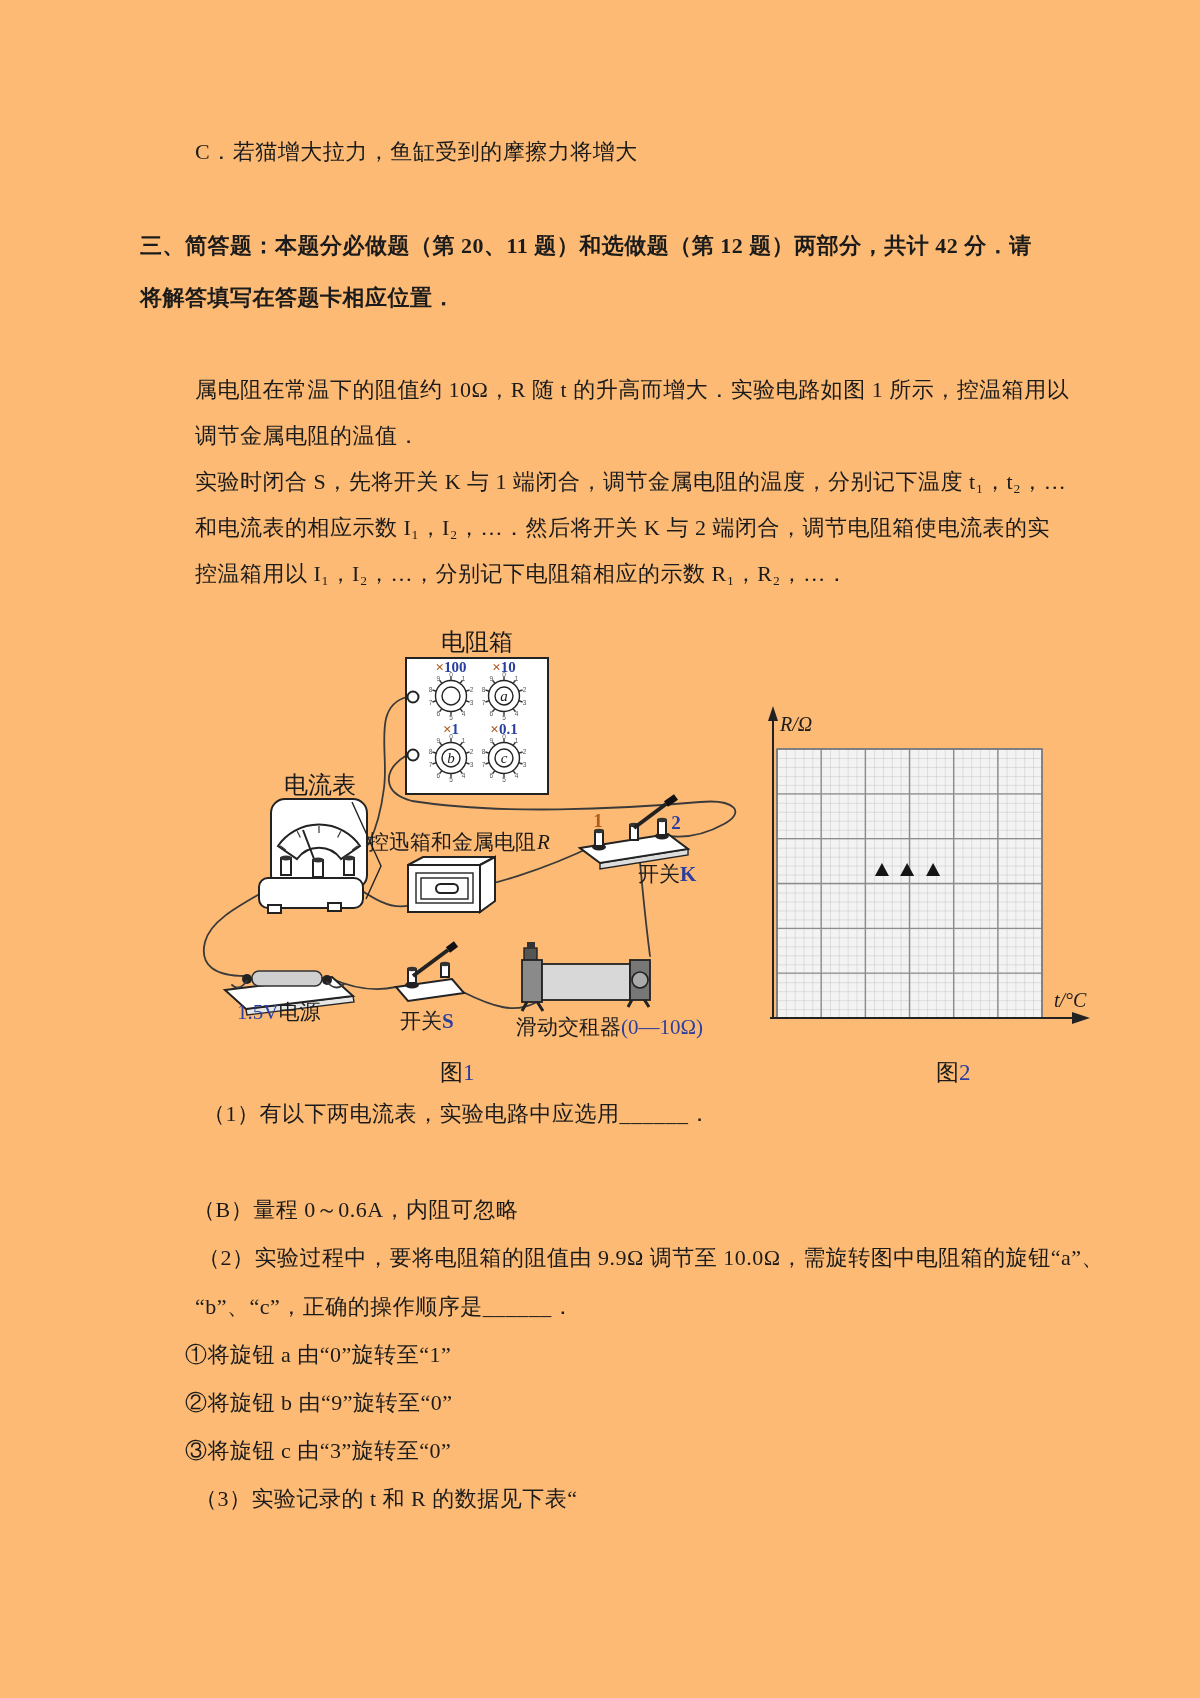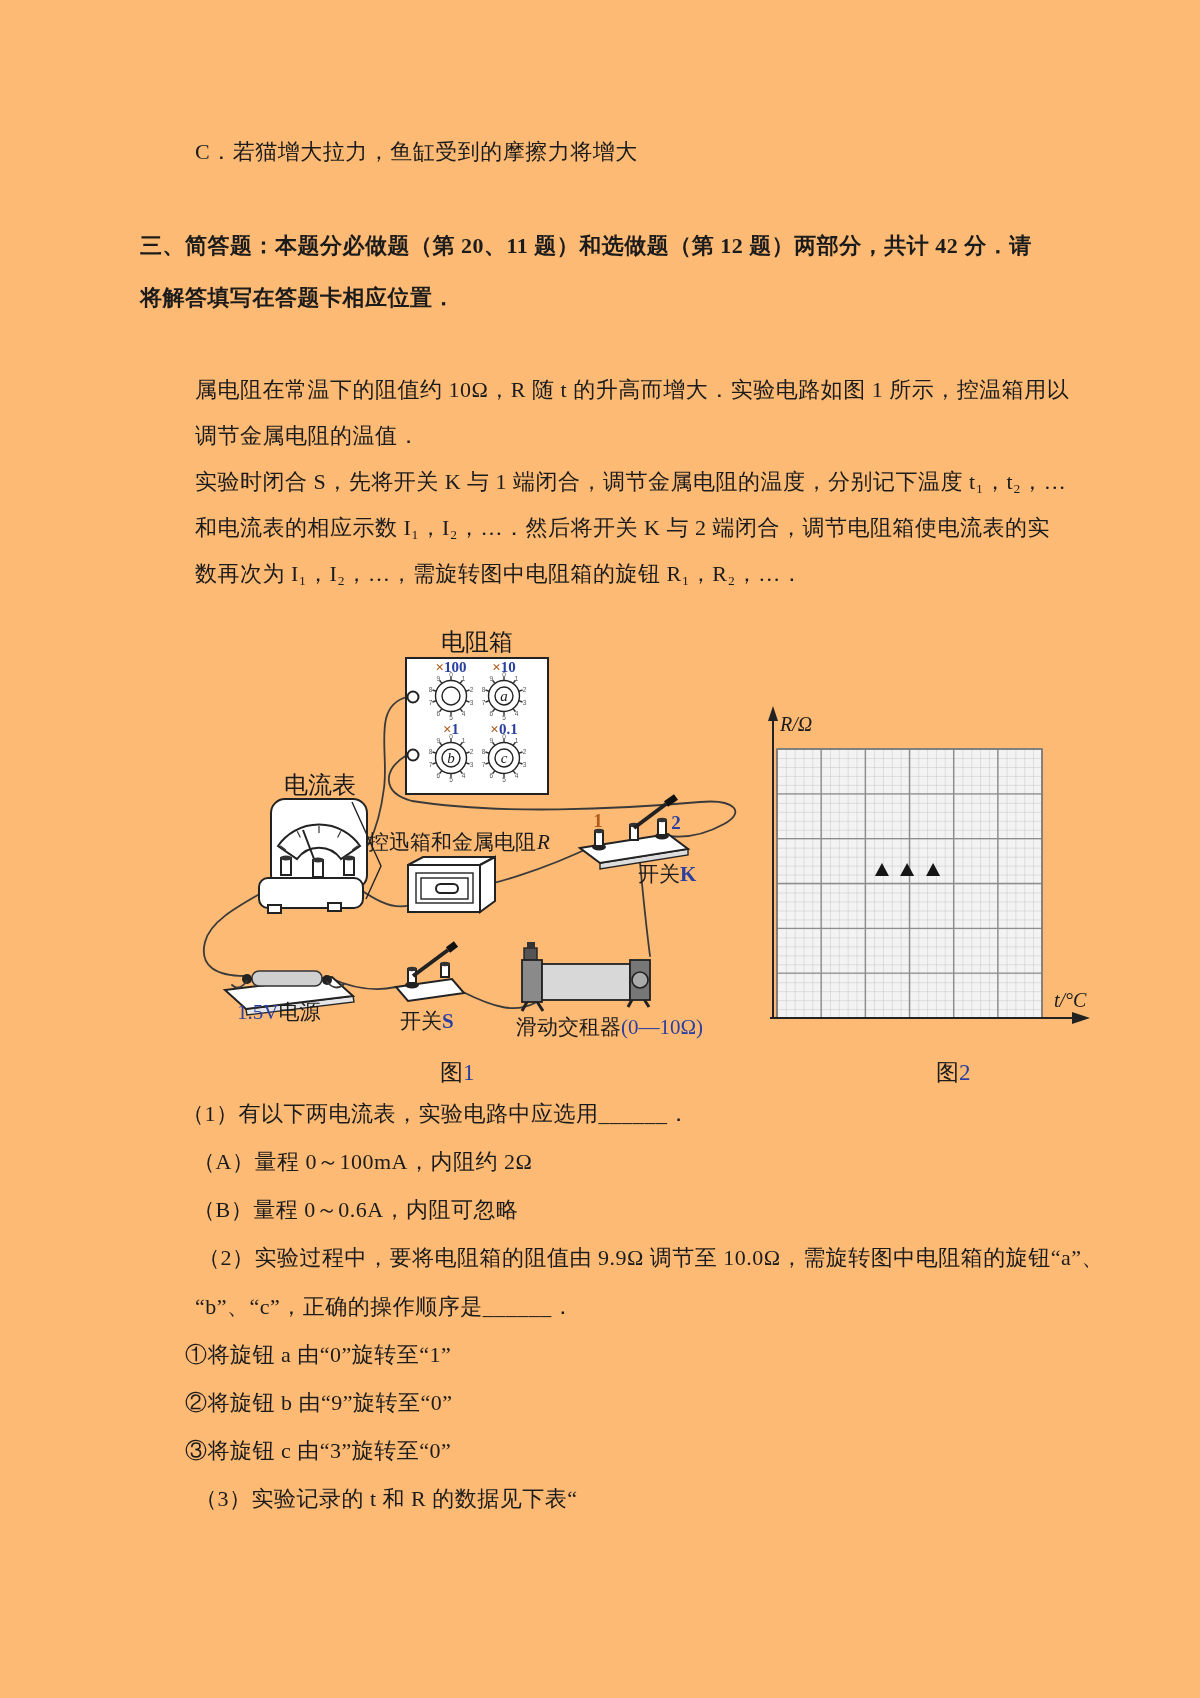--- a/index.html
+++ b/index.html
@@ -54,21 +54,21 @@
 
 <div class="page">
 
   <div class="line" style="left:195px;top:137px">C．若猫增大拉力，鱼缸受到的摩擦力将增大</div>
   <div class="line bold" style="left:140px;top:231px">三、简答题：本题分必做题（第 20、11 题）和选做题（第 12 题）两部分，共计 42 分．请</div>
   <div class="line bold" style="left:140px;top:283px">将解答填写在答题卡相应位置．</div>
   <div class="line" style="left:195px;top:375px">属电阻在常温下的阻值约 10Ω，R 随 t 的升高而增大．实验电路如图 1 所示，控温箱用以</div>
   <div class="line" style="left:195px;top:421px">调节金属电阻的温值．</div>
   <div class="line" style="left:195px;top:467px">实验时闭合 S，先将开关 K 与 1 端闭合，调节金属电阻的温度，分别记下温度 t₁，t₂，…</div>
   <div class="line" style="left:195px;top:513px">和电流表的相应示数 I₁，I₂，…．然后将开关 K 与 2 端闭合，调节电阻箱使电流表的实</div>
-  <div class="line" style="left:195px;top:559px">数再次为 I₁，I₂，…，需旋转图中电阻箱的旋钮 R₁，R₂，…．</div>
+  <div class="line" style="left:195px;top:559px">控温箱用以 I₁，I₂，…，分别记下电阻箱相应的示数 R₁，R₂，…．</div>
 
   <svg class="fig" viewBox="160 580 940 470">
 
     <defs>
       <pattern id="minorGrid" x="777" y="749" width="8.83" height="8.97" patternUnits="userSpaceOnUse">
         <rect width="8.83" height="8.97" fill="#f3f3f3"></rect>
         <path d="M 8.83 0 L 0 0 0 8.97" stroke="#c6c6c6" stroke-width="1" fill="none"></path>
       </pattern>
     </defs>
 
@@ -317,22 +317,21 @@
           <polygon points="874.94,876.05 888.94,876.05 881.94,863.05" class="tri"></polygon>
           <polygon points="900.115,876.05 914.115,876.05 907.115,863.05" class="tri"></polygon>
           <polygon points="926.085,876.05 940.085,876.05 933.085,863.05" class="tri"></polygon>
         </g>
     </g>
   </svg>
 
   <div class="caption" style="left:440px;top:1057px"><span>图</span><span class="cblue">1</span></div>
   <div class="caption" style="left:936px;top:1057px"><span>图</span><span class="cblue">2</span></div>
 
-  <div class="line" style="left:182px;top:1099px">（1）有以下两电流表，实验电路中应选用______．</div>
-  <div class="line" style="left:193px;top:1147px">（A）量程 0～100mA，内阻约 2Ω</div>
+  <div class="line" style="left:203px;top:1099px">（1）有以下两电流表，实验电路中应选用______．</div>
   <div class="line" style="left:193px;top:1195px">（B）量程 0～0.6A，内阻可忽略</div>
   <div class="line" style="left:198px;top:1243px">（2）实验过程中，要将电阻箱的阻值由 9.9Ω 调节至 10.0Ω，需旋转图中电阻箱的旋钮“a”、</div>
   <div class="line" style="left:195px;top:1292px">“b”、“c”，正确的操作顺序是______．</div>
   <div class="line" style="left:185px;top:1340px">①将旋钮 a 由“0”旋转至“1”</div>
   <div class="line" style="left:185px;top:1388px">②将旋钮 b 由“9”旋转至“0”</div>
   <div class="line" style="left:185px;top:1436px">③将旋钮 c 由“3”旋转至“0”</div>
   <div class="line" style="left:195px;top:1484px">（3）实验记录的 t 和 R 的数据见下表“</div>
 
 </div>
 

